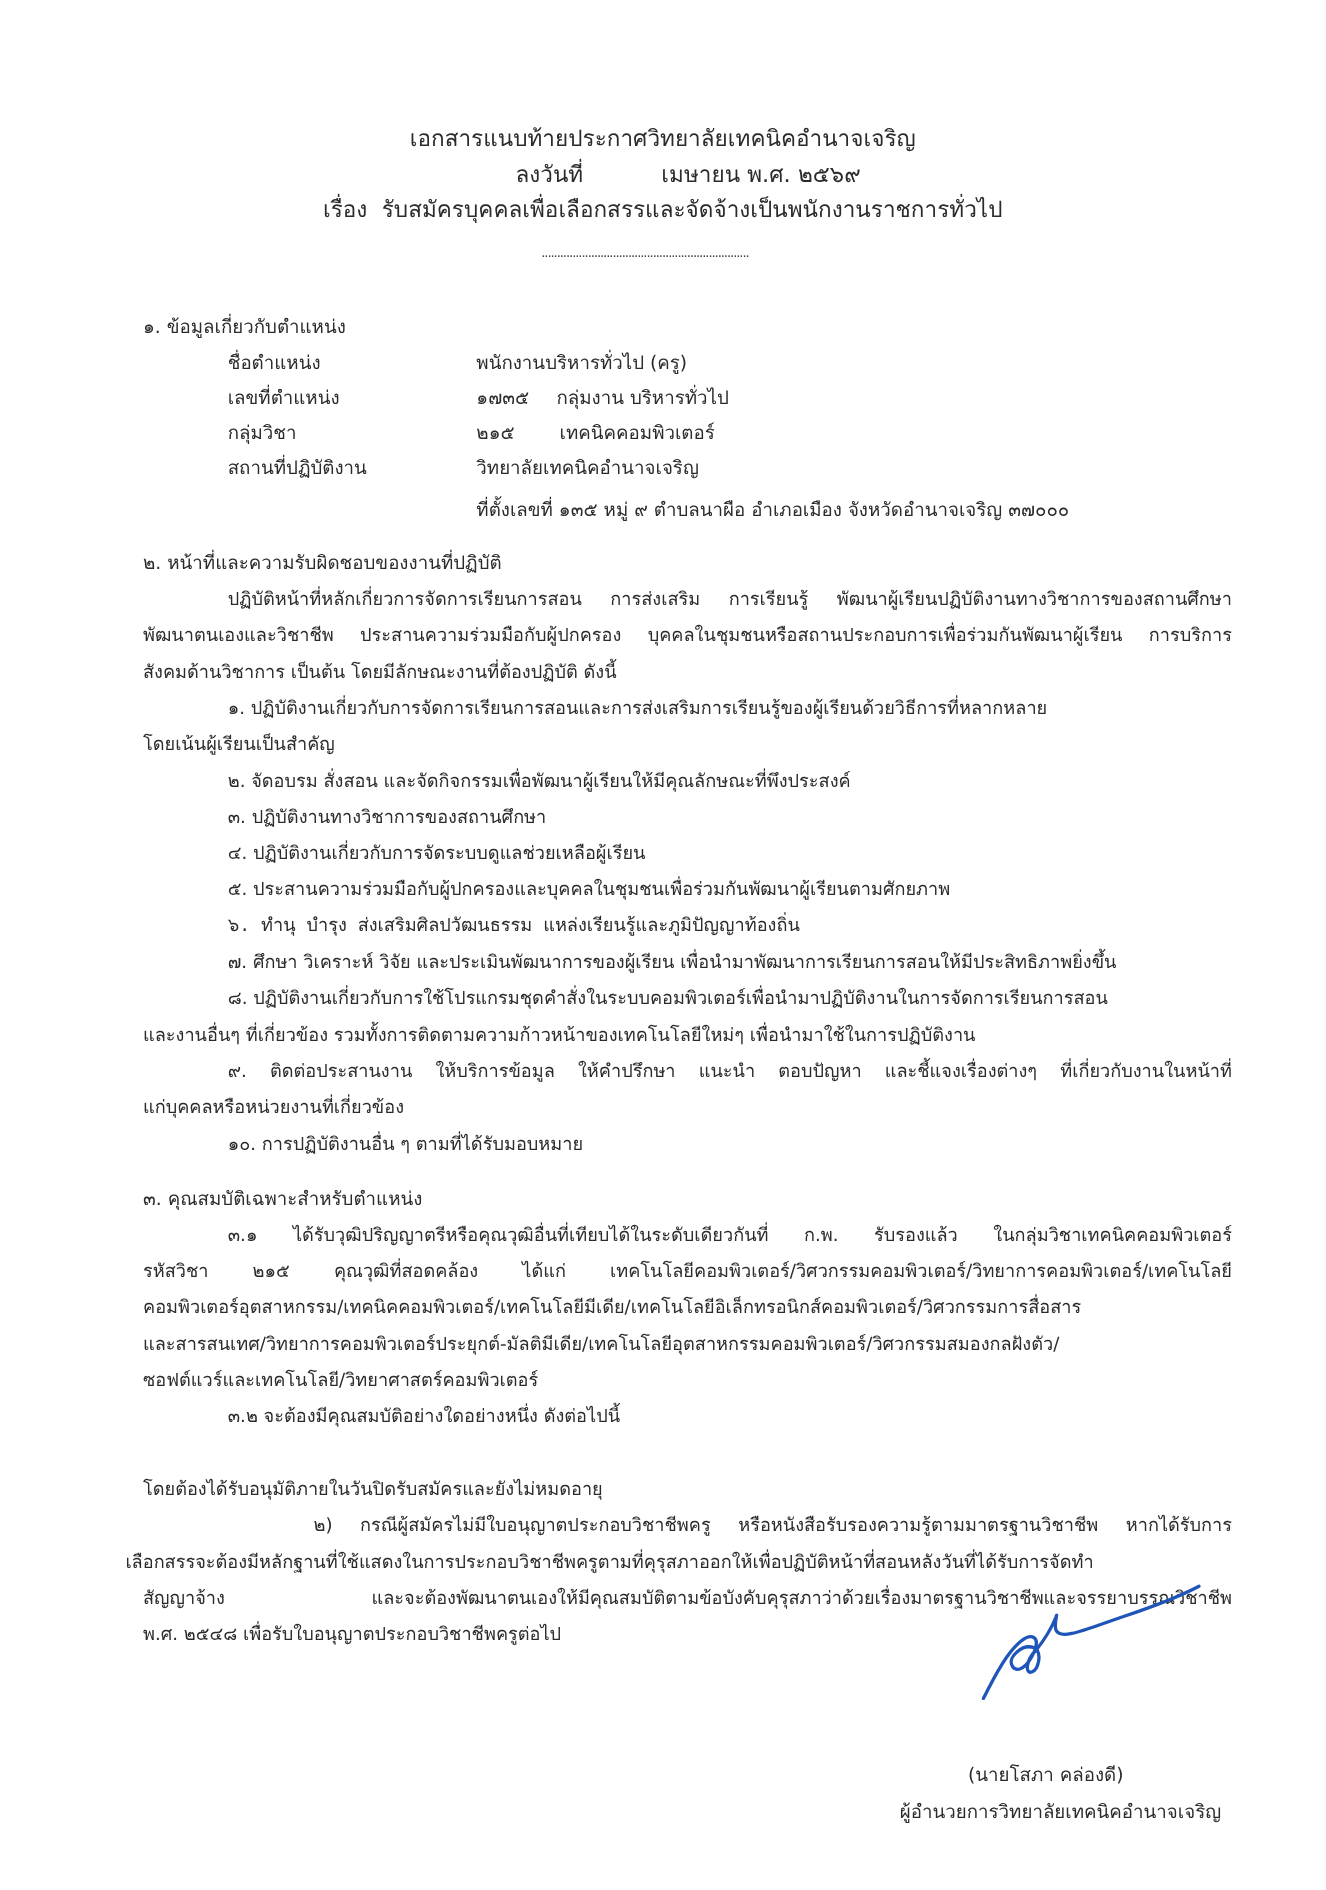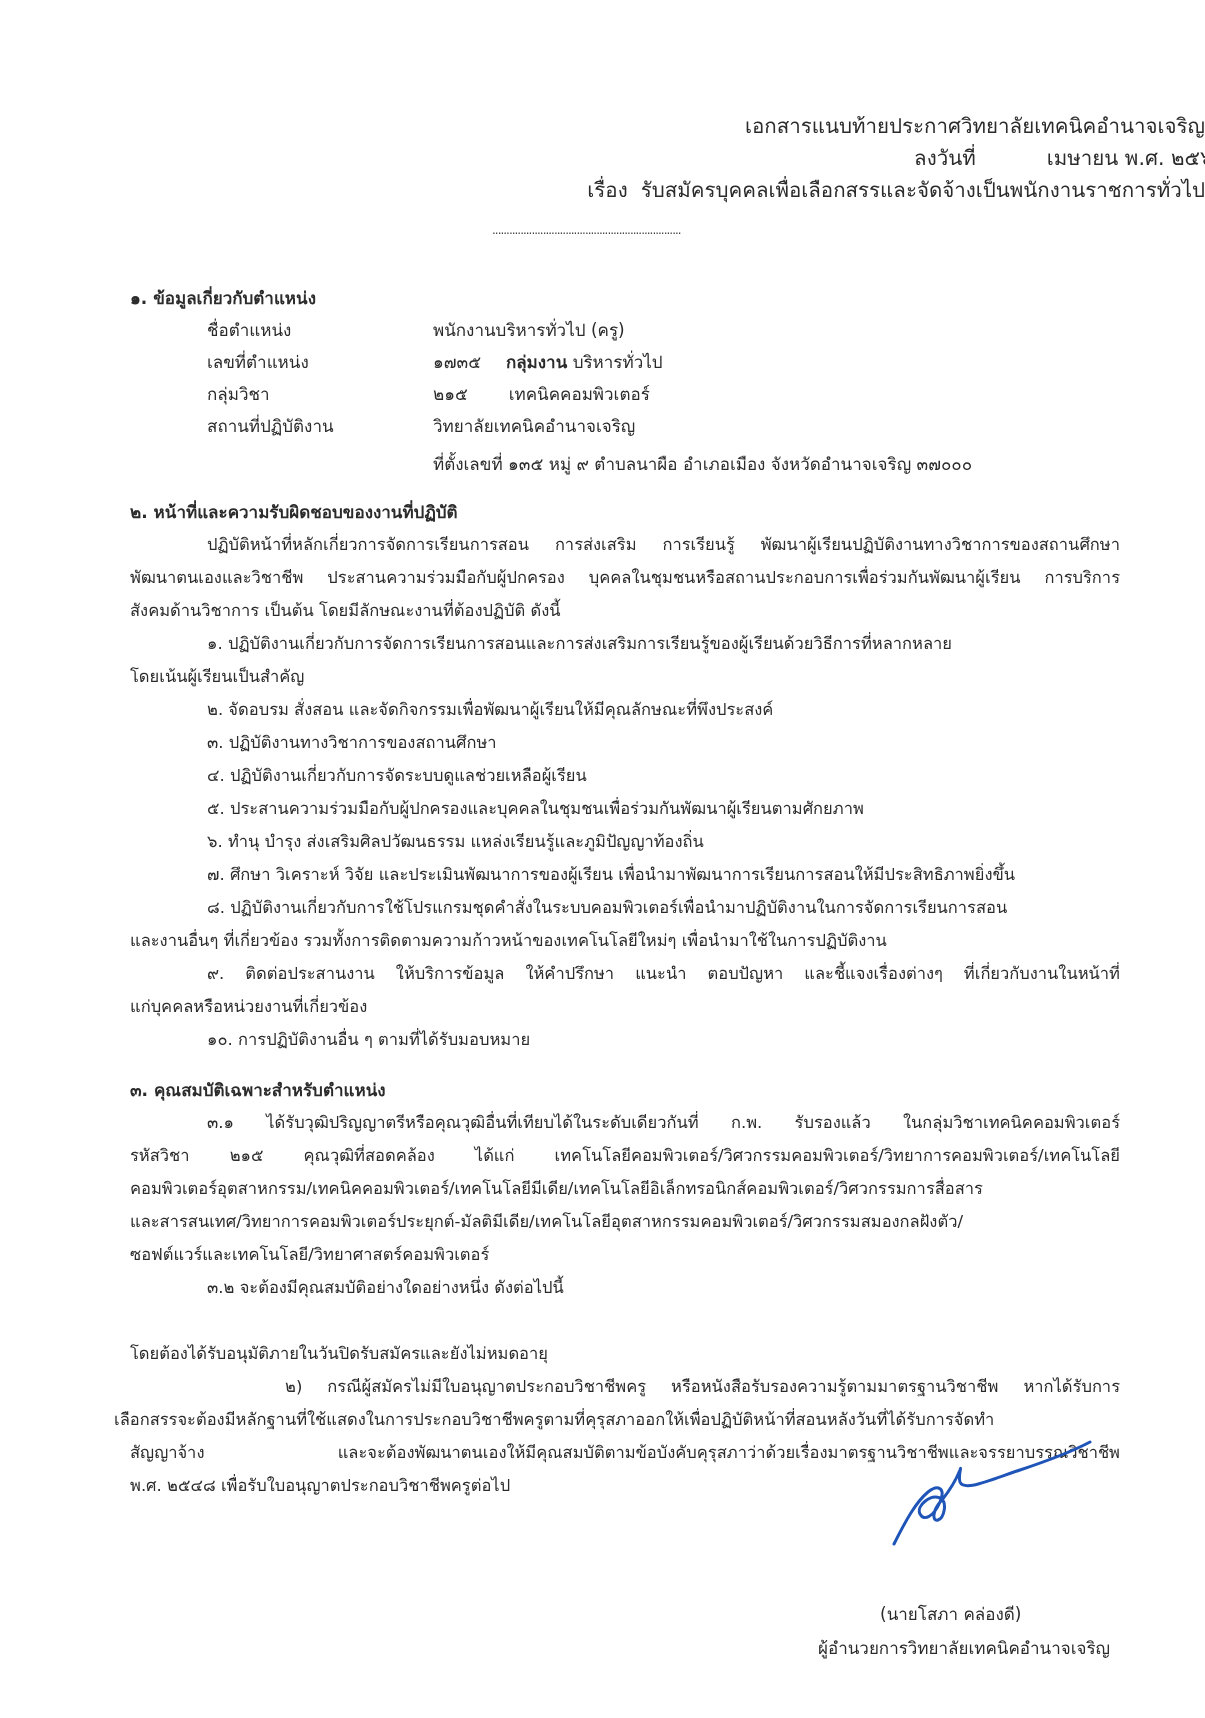--- a/index.html
+++ b/index.html
@@ -3,22 +3,22 @@
   <meta charset="utf-8">
   <style>
     html, body { margin: 0; padding: 0; background: #ffffff; }
     body {
       width: 1205px; height: 1718px; position: relative; overflow: hidden;
       font-family: "DejaVu Sans", "Liberation Sans", sans-serif;
       color: #2b2b2b;
     }
     .page { position: absolute; left: 0; top: 0; width: 1205px; height: 1718px; }
     .line { position: absolute; white-space: nowrap; font-size: 17px; line-height: 24px; }
-    .title { font-size: 20.5px; line-height: 28px; left: 0; width: 1205px; text-align: right; }
-    .bold { font-weight: bold; }
+    .title { font-size: 20.5px; line-height: 28px; left: 0; width: 1205px; text-align: center; }
+    .bold { font-weight: normal; }
     .just { text-align: justify; text-align-last: justify; }
     .label { position: absolute; white-space: nowrap; font-size: 17px; line-height: 24px; font-weight: normal; }
     .val { position: absolute; white-space: nowrap; font-size: 17px; line-height: 24px; }
     .sig { position: absolute; left: 880px; top: 1440px; width: 220px; height: 110px; }
   </style>
 </head>
 <body>
 
 <div class="page">
 
@@ -62,21 +62,21 @@
   <div class="line just" style="top:533px;left:207px;width:913px;font-size:16.5px;">ปฏิบัติหน้าที่หลักเกี่ยวการจัดการเรียนการสอน การส่งเสริม การเรียนรู้ พัฒนาผู้เรียนปฏิบัติงานทางวิชาการของสถานศึกษา</div>
   <div class="line just" style="top:566px;left:130px;width:990px;font-size:16.5px;">พัฒนาตนเองและวิชาชีพ ประสานความร่วมมือกับผู้ปกครอง บุคคลในชุมชนหรือสถานประกอบการเพื่อร่วมกันพัฒนาผู้เรียน การบริการ</div>
   <div class="line" style="top:599px;left:130px;font-size:16.5px;">สังคมด้านวิชาการ เป็นต้น โดยมีลักษณะงานที่ต้องปฏิบัติ ดังนี้</div>
 
   <div class="line" style="top:632px;left:207px;font-size:16.5px;">๑.   ปฏิบัติงานเกี่ยวกับการจัดการเรียนการสอนและการส่งเสริมการเรียนรู้ของผู้เรียนด้วยวิธีการที่หลากหลาย</div>
   <div class="line" style="top:665px;left:130px;font-size:16.5px;">โดยเน้นผู้เรียนเป็นสำคัญ</div>
   <div class="line" style="top:698px;left:207px;font-size:16.5px;">๒. จัดอบรม สั่งสอน และจัดกิจกรรมเพื่อพัฒนาผู้เรียนให้มีคุณลักษณะที่พึงประสงค์</div>
   <div class="line" style="top:731px;left:207px;font-size:16.5px;">๓. ปฏิบัติงานทางวิชาการของสถานศึกษา</div>
   <div class="line" style="top:764px;left:207px;font-size:16.5px;">๔. ปฏิบัติงานเกี่ยวกับการจัดระบบดูแลช่วยเหลือผู้เรียน</div>
   <div class="line" style="top:797px;left:207px;font-size:16.5px;">๕. ประสานความร่วมมือกับผู้ปกครองและบุคคลในชุมชนเพื่อร่วมกันพัฒนาผู้เรียนตามศักยภาพ</div>
-  <div class="line" style="top:830px;left:207px;font-size:16.5px;">๖. ทำนุ บำรุง ส่งเสริมศิลปวัฒนธรรม แหล่งเรียนรู้และภูมิปัญญาท้องถิ่น</div>
+  <div class="line" style="top:830px;left:207px;font-size:16.5px;font-family:Liberation Mono, monospace;">๖. ทำนุ บำรุง ส่งเสริมศิลปวัฒนธรรม แหล่งเรียนรู้และภูมิปัญญาท้องถิ่น</div>
   <div class="line" style="top:863px;left:207px;font-size:16.5px;">๗. ศึกษา วิเคราะห์ วิจัย และประเมินพัฒนาการของผู้เรียน เพื่อนำมาพัฒนาการเรียนการสอนให้มีประสิทธิภาพยิ่งขึ้น</div>
   <div class="line" style="top:896px;left:207px;font-size:16.5px;">๘. ปฏิบัติงานเกี่ยวกับการใช้โปรแกรมชุดคำสั่งในระบบคอมพิวเตอร์เพื่อนำมาปฏิบัติงานในการจัดการเรียนการสอน</div>
   <div class="line" style="top:929px;left:130px;font-size:16.5px;">และงานอื่นๆ ที่เกี่ยวข้อง รวมทั้งการติดตามความก้าวหน้าของเทคโนโลยีใหม่ๆ เพื่อนำมาใช้ในการปฏิบัติงาน</div>
   <div class="line just" style="top:962px;left:207px;width:913px;font-size:16.5px;">๙. ติดต่อประสานงาน ให้บริการข้อมูล ให้คำปรึกษา แนะนำ ตอบปัญหา และชี้แจงเรื่องต่างๆ ที่เกี่ยวกับงานในหน้าที่</div>
   <div class="line" style="top:995px;left:130px;font-size:16.5px;">แก่บุคคลหรือหน่วยงานที่เกี่ยวข้อง</div>
   <div class="line" style="top:1028px;left:207px;font-size:16.5px;">๑๐. การปฏิบัติงานอื่น ๆ ตามที่ได้รับมอบหมาย</div>
 
   <div class="line bold" style="top:1078px;left:130px;">๓. คุณสมบัติเฉพาะสำหรับตำแหน่ง</div>
   <div class="line just" style="top:1111px;left:207px;width:913px;font-size:16.5px;">๓.๑ ได้รับวุฒิปริญญาตรีหรือคุณวุฒิอื่นที่เทียบได้ในระดับเดียวกันที่ ก.พ. รับรองแล้ว ในกลุ่มวิชาเทคนิคคอมพิวเตอร์</div>
   <div class="line just" style="top:1144px;left:130px;width:990px;font-size:16.5px;">รหัสวิชา ๒๑๕ คุณวุฒิที่สอดคล้อง ได้แก่ เทคโนโลยีคอมพิวเตอร์/วิศวกรรมคอมพิวเตอร์/วิทยาการคอมพิวเตอร์/เทคโนโลยี</div>

